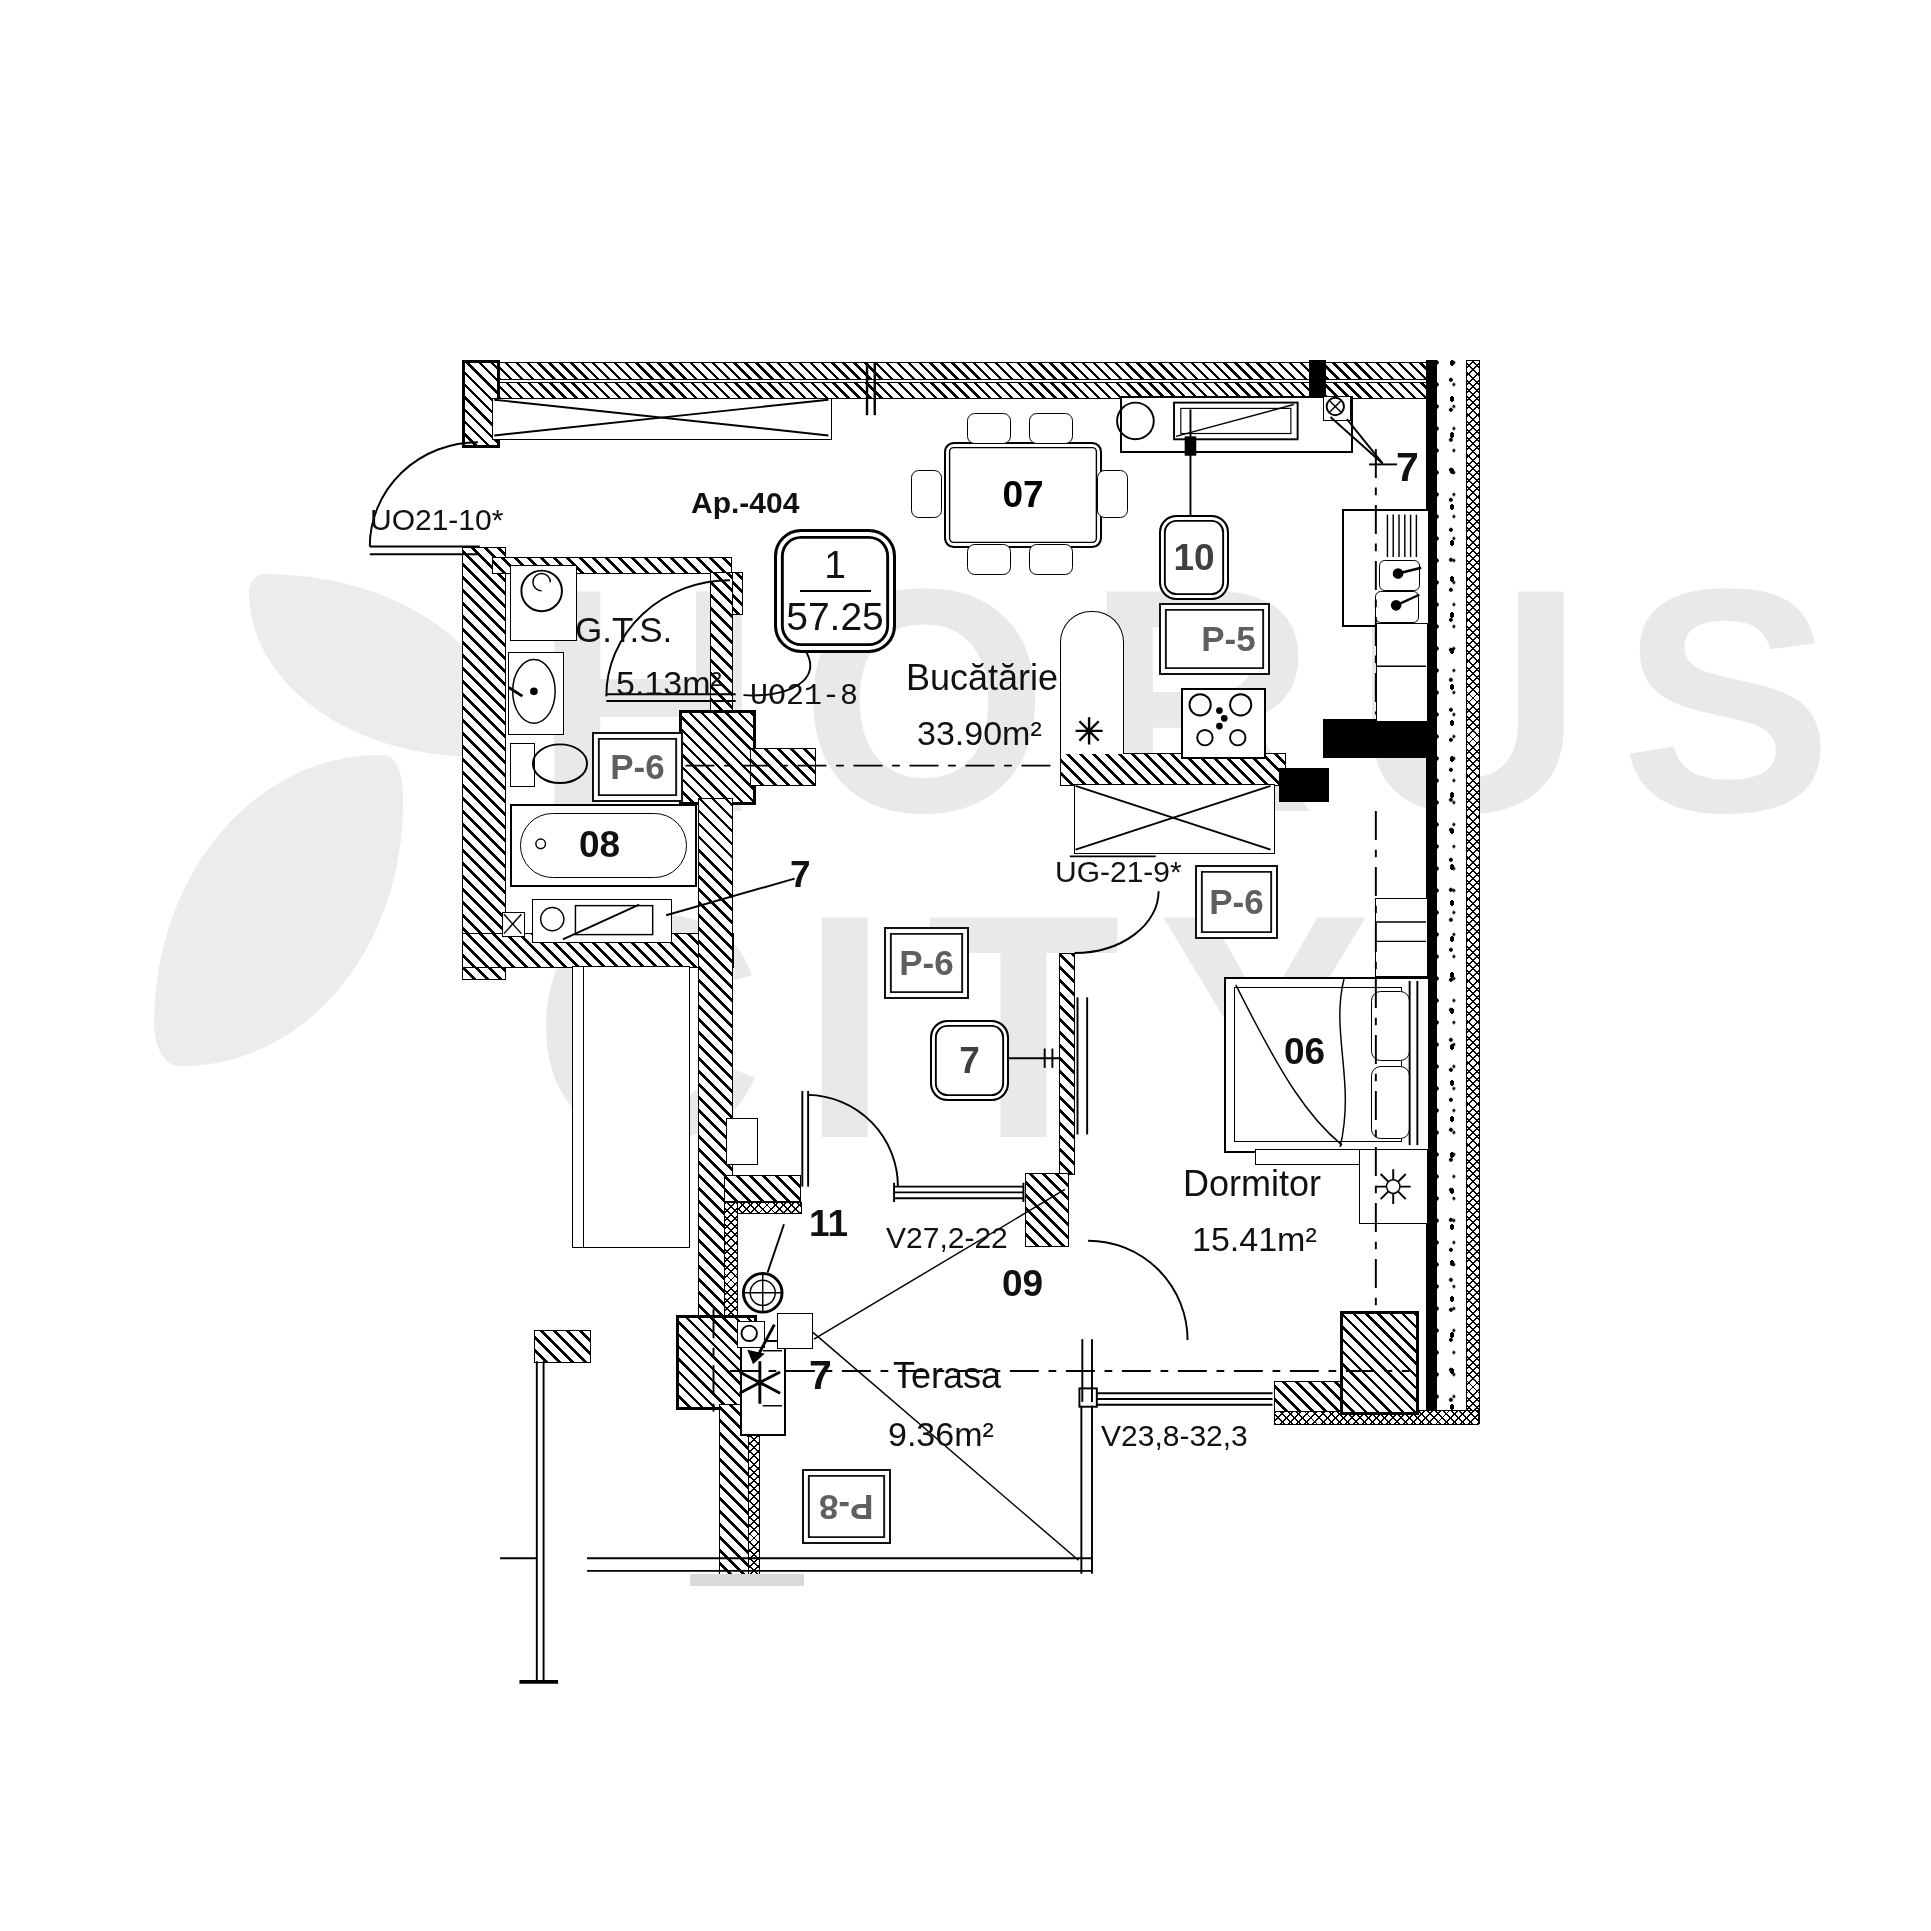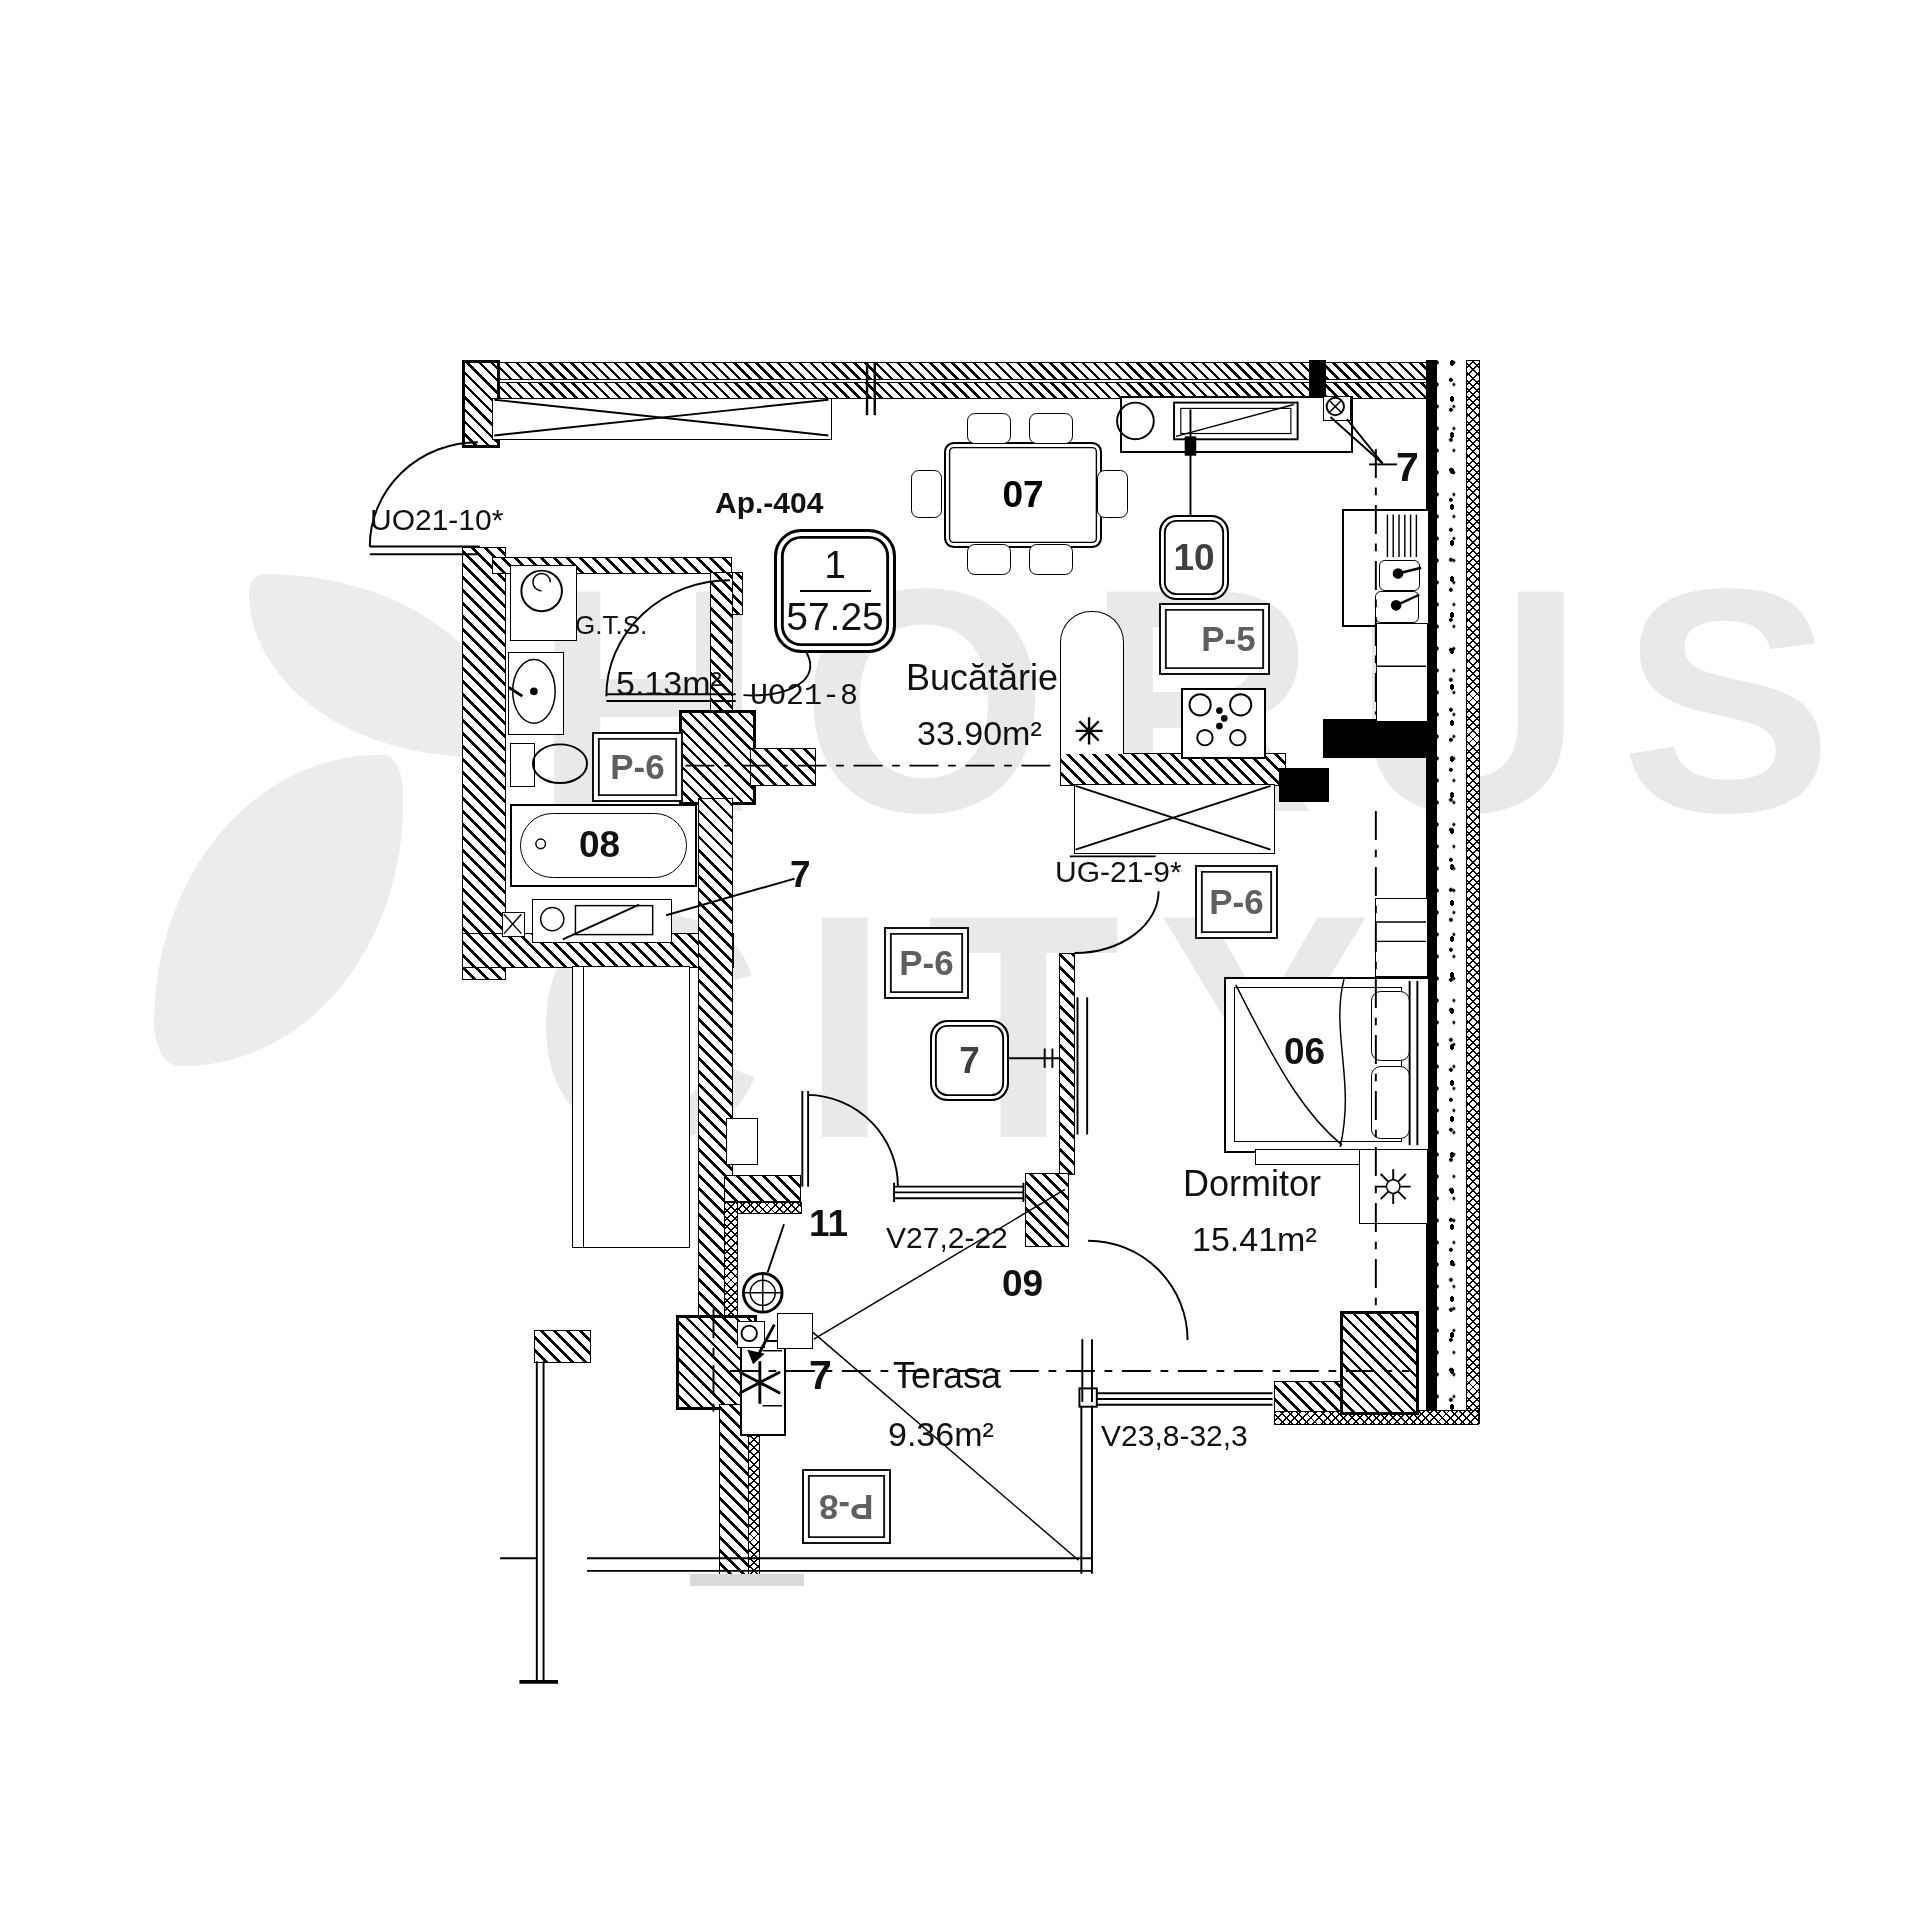--- a/index.html
+++ b/index.html
@@ -19,25 +19,25 @@
     background-size:22px 30px,16.4px 22px,28px 36px;background-position:2.9px 4.8px,8.7px 13.5px,1px 21px;}
   .solid{background:#000;z-index:1;}
   .thin{background:#fff;border:1.9px solid #000;z-index:1;}
   .thin15{background:#fff;border:1.4px solid #000;z-index:1;}
   
   .furn{background:#fff;border:2.4px solid #000;z-index:1;}
   .furn2{background:#fff;border:1.9px solid #000;z-index:1;}
   .dbl{box-shadow:inset 0 0 0 2.9px #fff,inset 0 0 0 4.3px #000;}
   .chair{background:#fff;border:1.9px solid #000;border-radius:7.7px;z-index:1;}
   
-  .lbl{position:absolute;font-size:26px;color:#111;white-space:nowrap;z-index:3;}
+  .lbl{position:absolute;font-size:35px;color:#111;white-space:nowrap;z-index:3;}
   .area{font-size:34px;}
   .code{font-size:30px;}
   .num{font-weight:bold;font-size:37px;}
-  .bold{font-weight:bold;margin-left:24px;}
+  .bold{font-weight:bold;}
   .pbox{position:absolute;background:#fff;border:2.9px solid #111;box-shadow:inset 0 0 0 3.9px #fff,inset 0 0 0 5.8px #111;
         color:#5f5f5f;font-weight:bold;font-size:35px;display:flex;align-items:center;justify-content:center;z-index:3;}
   .squircle{position:absolute;background:#fff;border:2.9px solid #000;border-radius:17.4px;
         box-shadow:inset 0 0 0 2.9px #fff,inset 0 0 0 4.8px #000;font-size:37px;font-weight:bold;color:#404040;
         display:flex;align-items:center;justify-content:center;z-index:3;}
   .main-badge{position:absolute;background:#fff;border:3.4px solid #000;border-radius:27px;
         box-shadow:inset 0 0 0 3.9px #fff,inset 0 0 0 6.8px #000;display:flex;flex-direction:column;align-items:center;justify-content:center;
         font-size:39px;color:#111;z-index:3;}
   .main-badge .bar{width:71px;border-top:2.9px solid #000;margin:2.9px 0;}
   #lines{position:absolute;left:0;top:0;z-index:2;pointer-events:none;}

